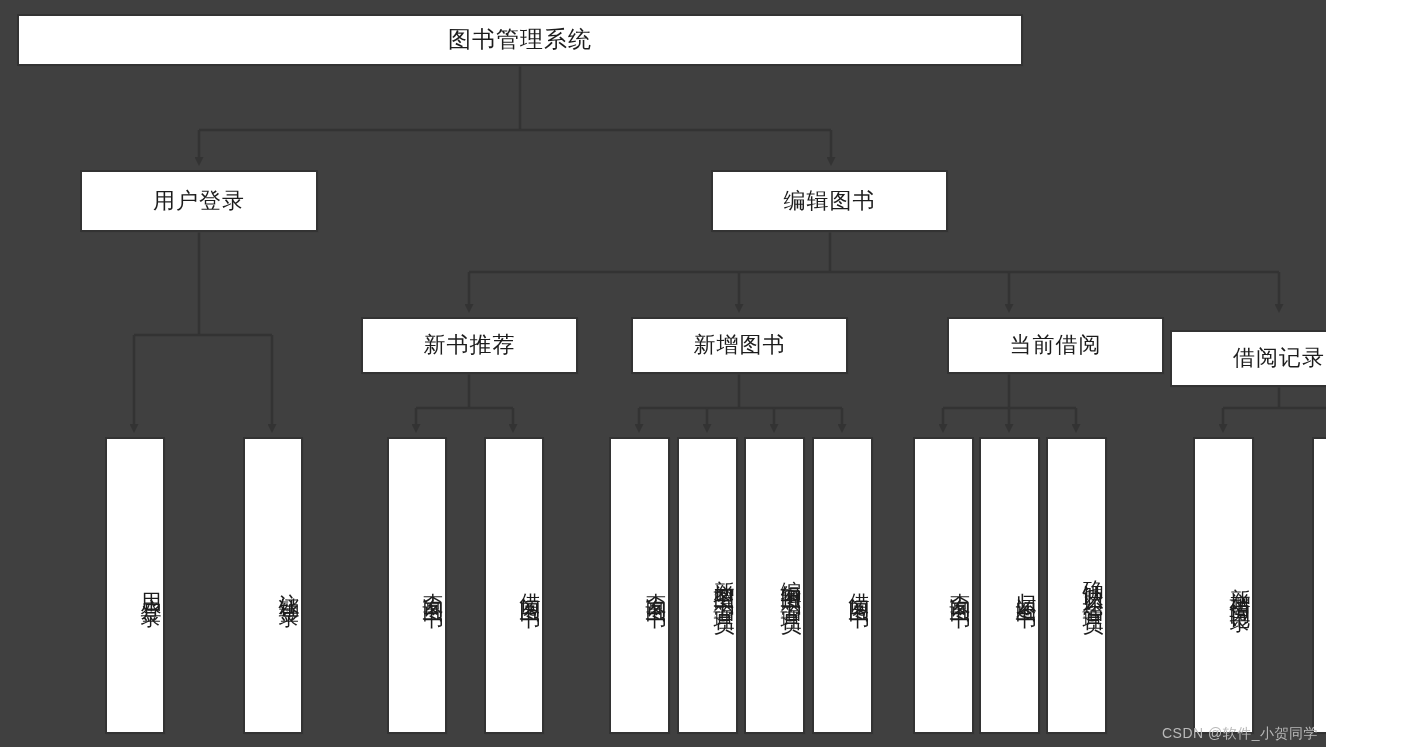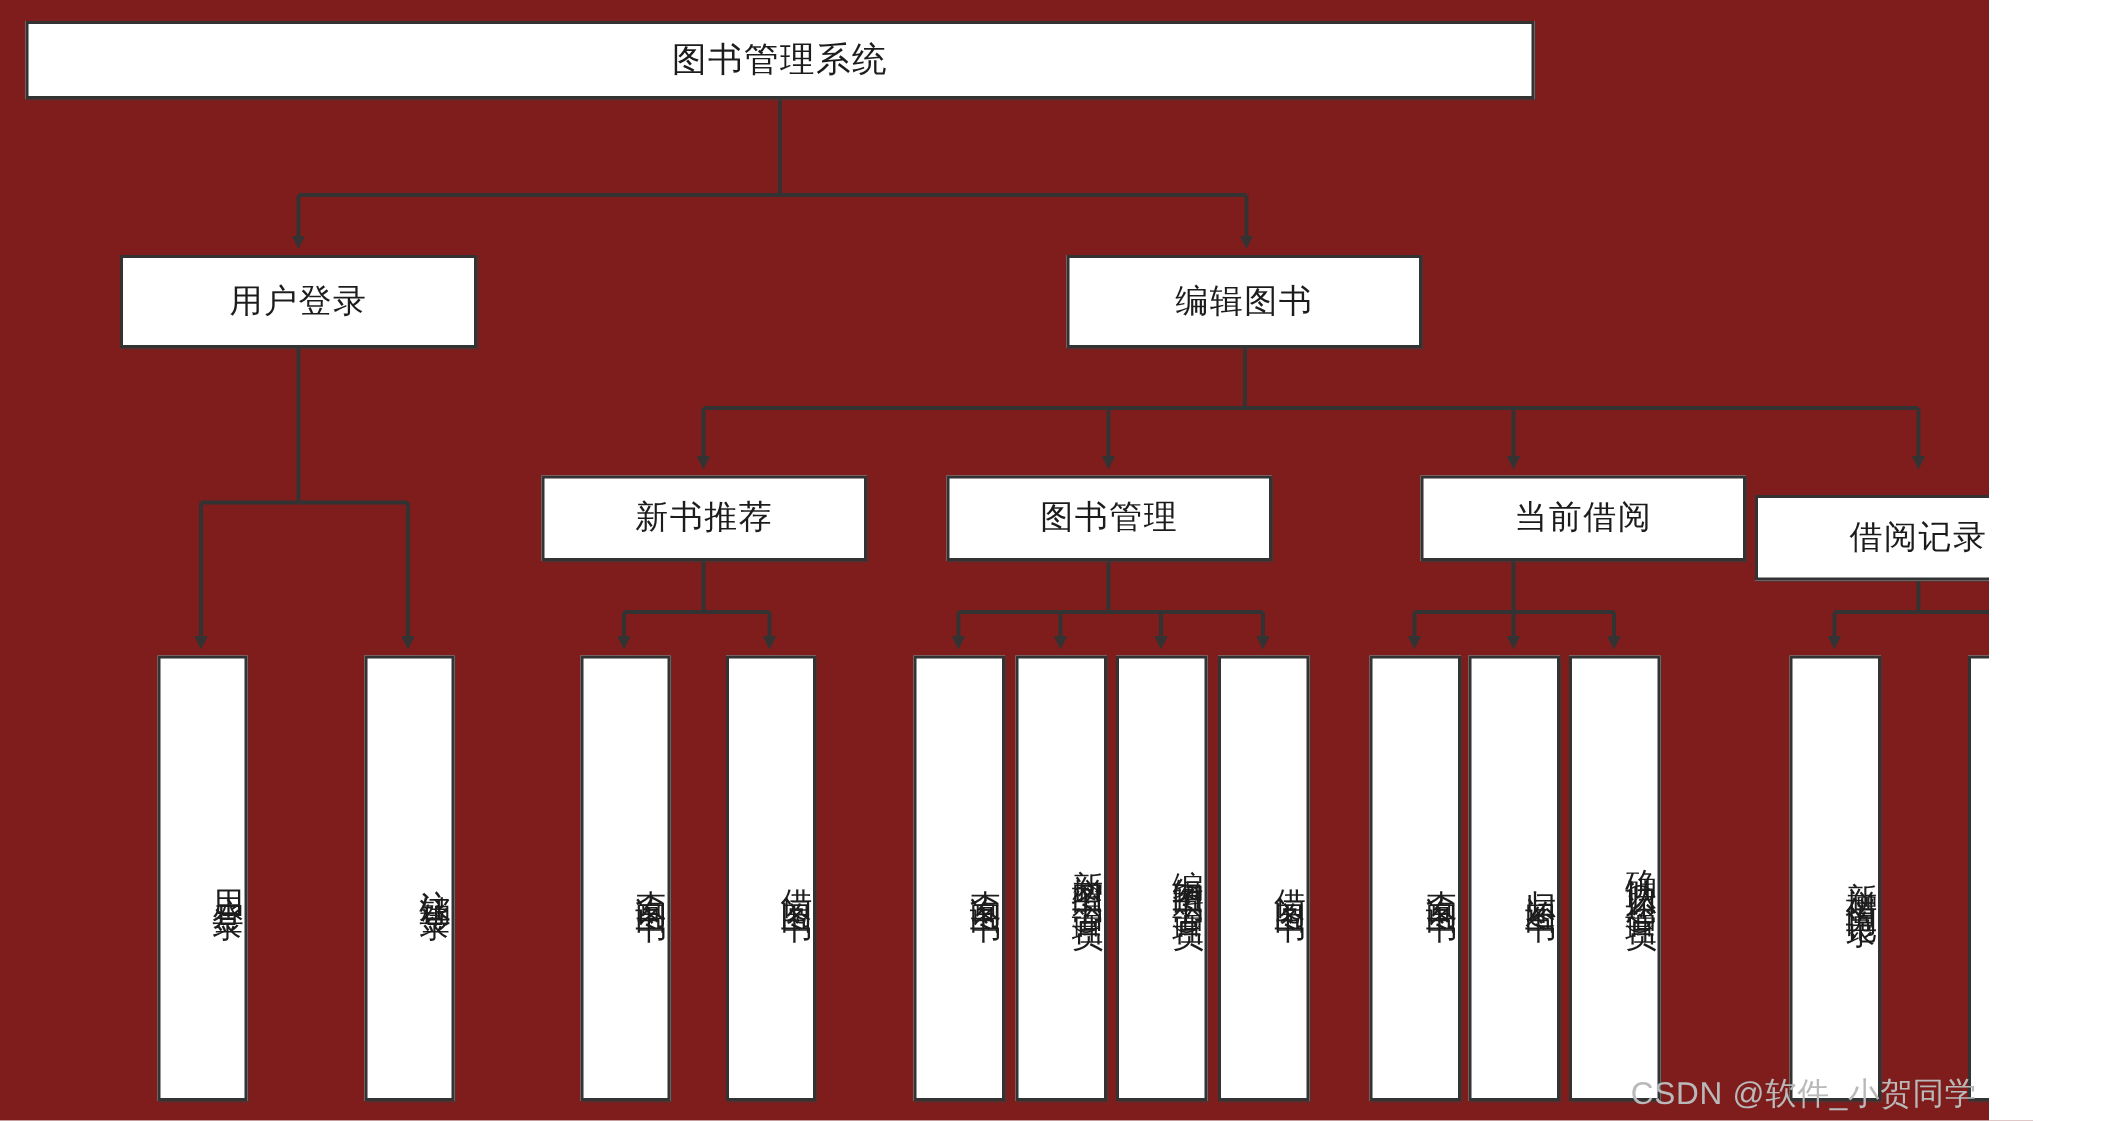--- a/index.html
+++ b/index.html
@@ -8,21 +8,21 @@
     padding: 0;
     background: #ffffff;
   }
   body {
     font-family: "Liberation Sans", "DejaVu Sans", sans-serif;
   }
   #canvas {
     position: relative;
     width: 1326px;
     height: 747px;
-    background: #7f1d1d;
+    background: #404040;
     overflow: hidden;
   }
   .node {
     position: absolute;
     box-sizing: border-box;
     border: 2px solid #333333;
     background: #ffffff;
     display: flex;
     align-items: center;
     justify-content: center;
@@ -58,21 +58,21 @@
     left: 0;
     top: 0;
     width: 1405px;
     height: 747px;
     pointer-events: none;
   }
   .watermark {
     position: absolute;
     right: 8px;
     bottom: 4px;
-    font-size: 21px;
+    font-size: 14px;
     color: #b9b9b9;
     white-space: nowrap;
     letter-spacing: 0.5px;
   }
 </style>
 </head>
 <body>
 
 <div id="canvas">
 
@@ -136,21 +136,21 @@
 
   <div class="node h" style="left:711px; top:170px; width:237px; height:62px;">
     <span>编辑图书</span>
   </div>
 
   <div class="node h" style="left:361px; top:317px; width:217px; height:57px;">
     <span>新书推荐</span>
   </div>
 
   <div class="node h" style="left:631px; top:317px; width:217px; height:57px;">
-    <span>图书管理</span>
+    <span>新增图书</span>
   </div>
 
   <div class="node h" style="left:901px; top:317px; width:217px; height:57px;margin-left:46px;">
     <span>当前借阅</span>
   </div>
 
   <div class="node h" style="left:1170px; top:330px; width:218px; height:57px;align-items:center;">
     <span>借阅记录</span>
   </div>
 

